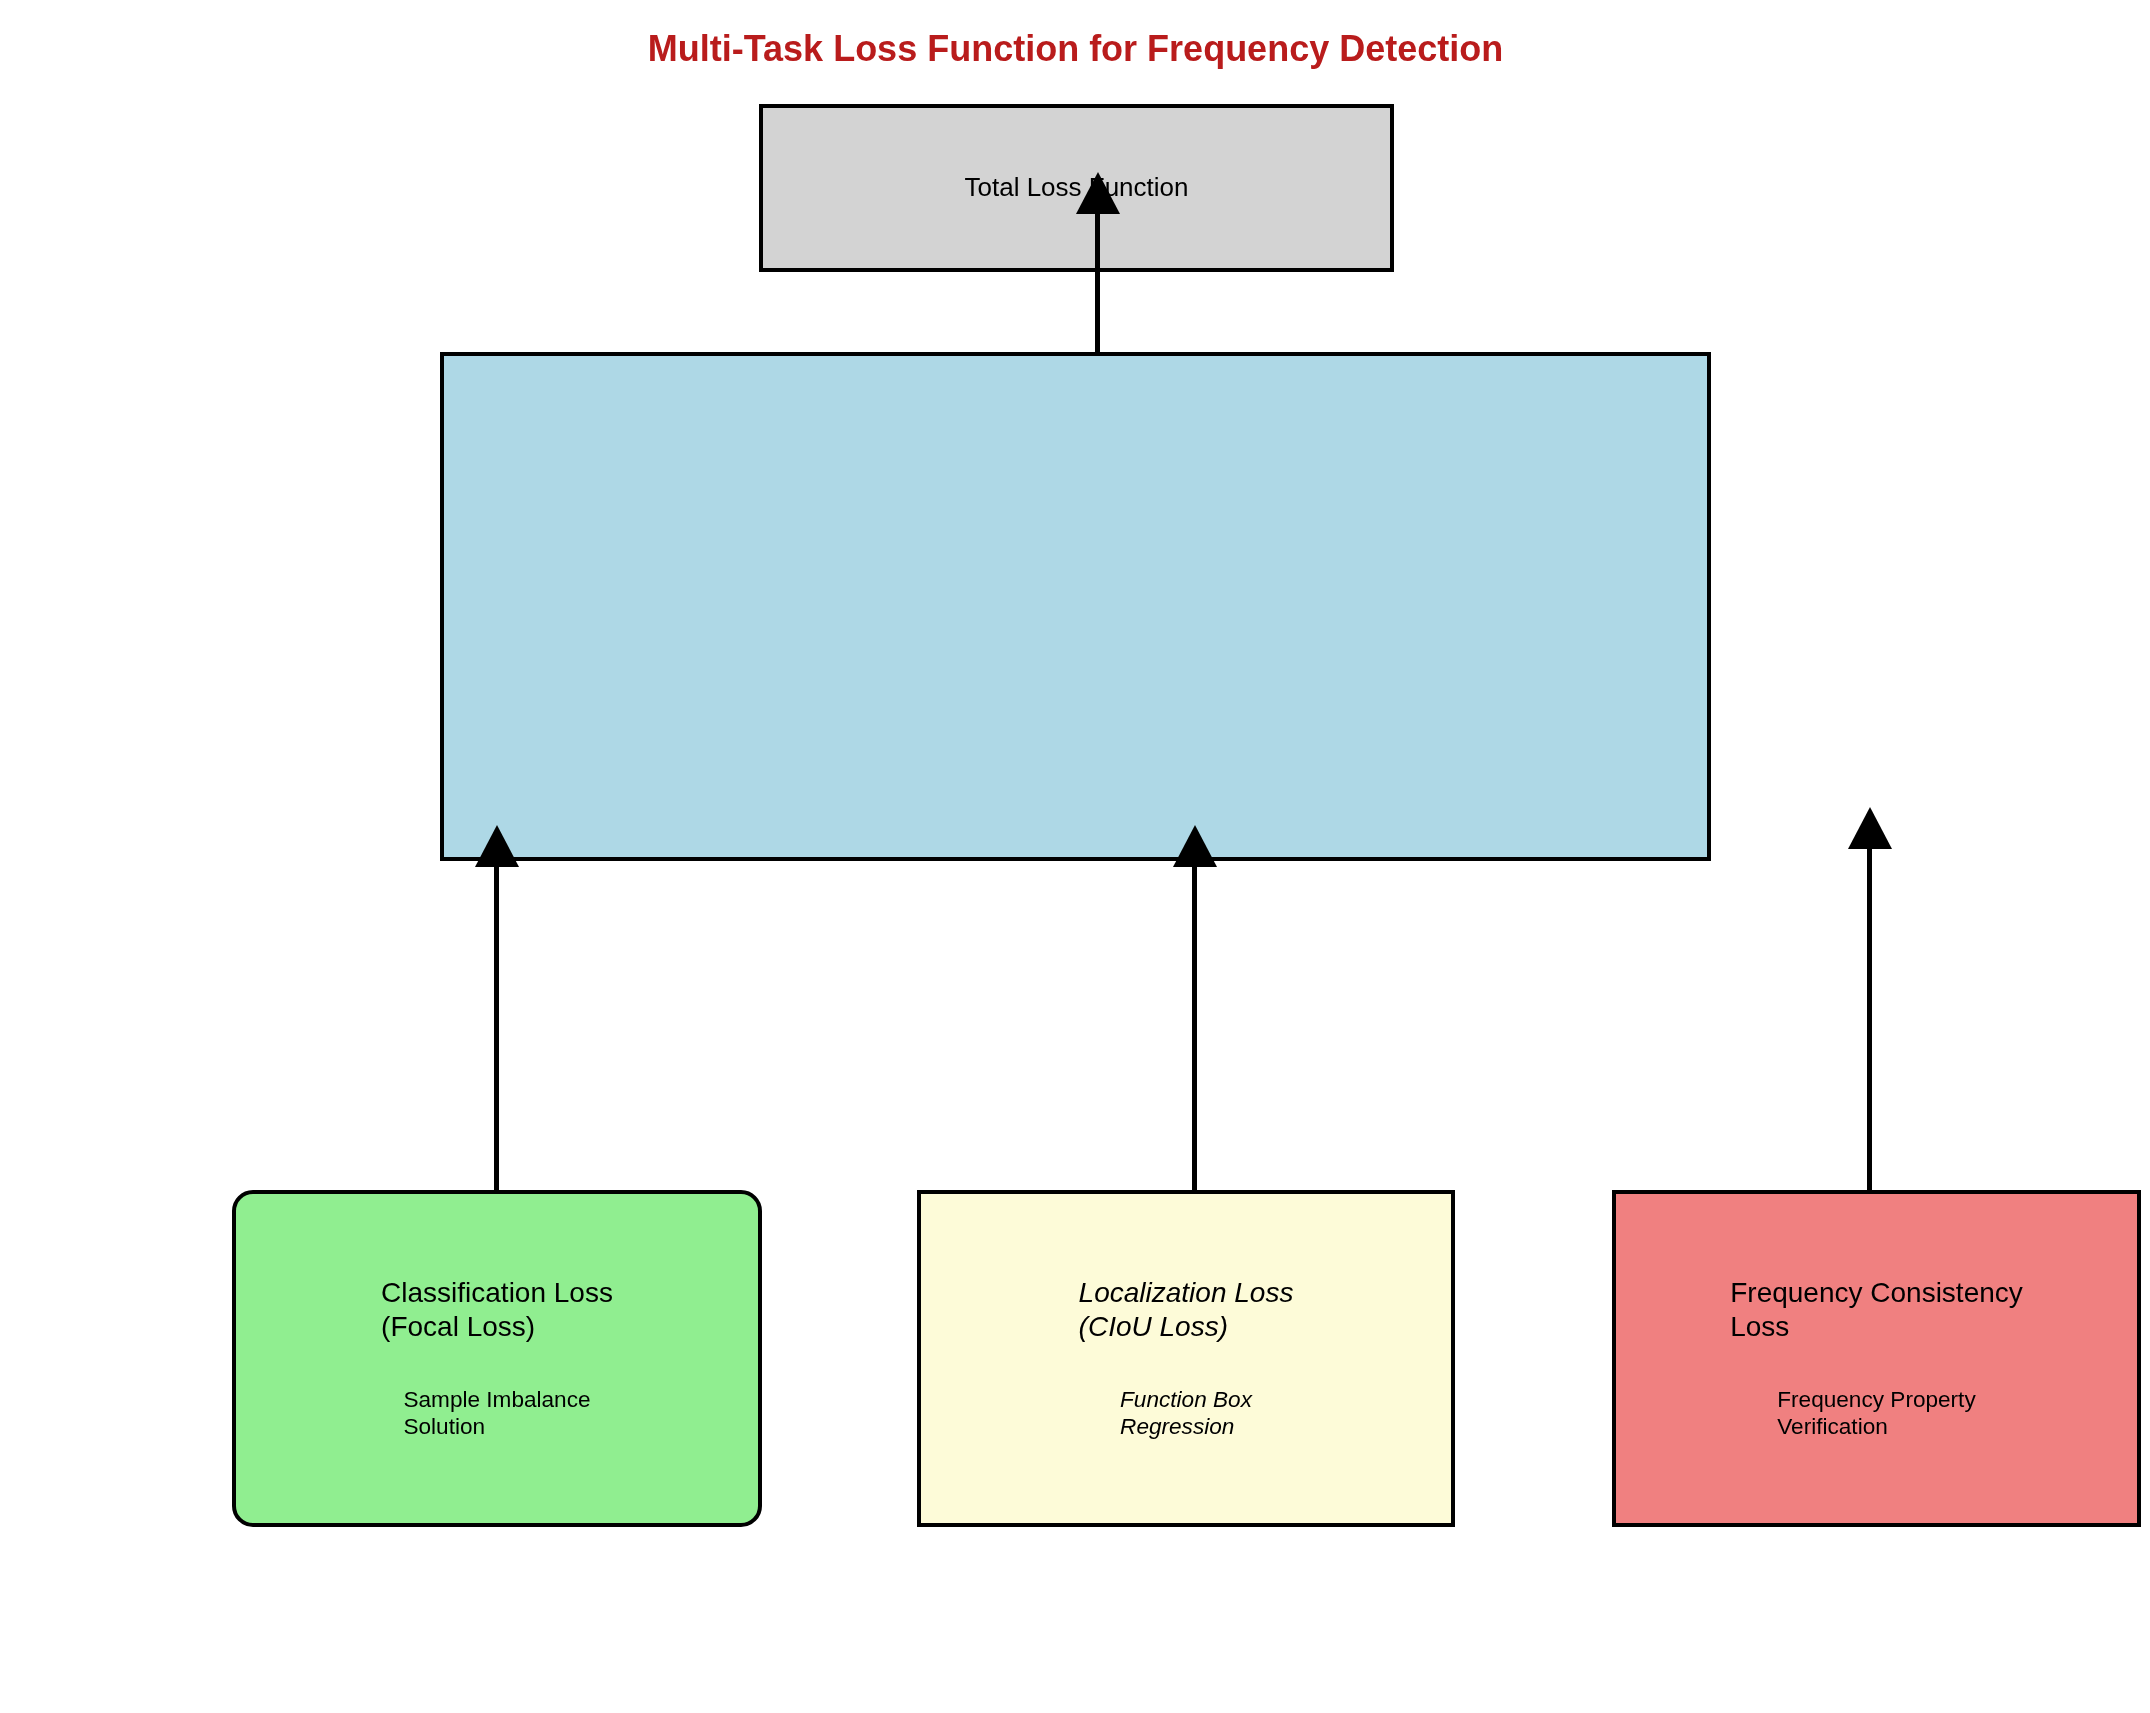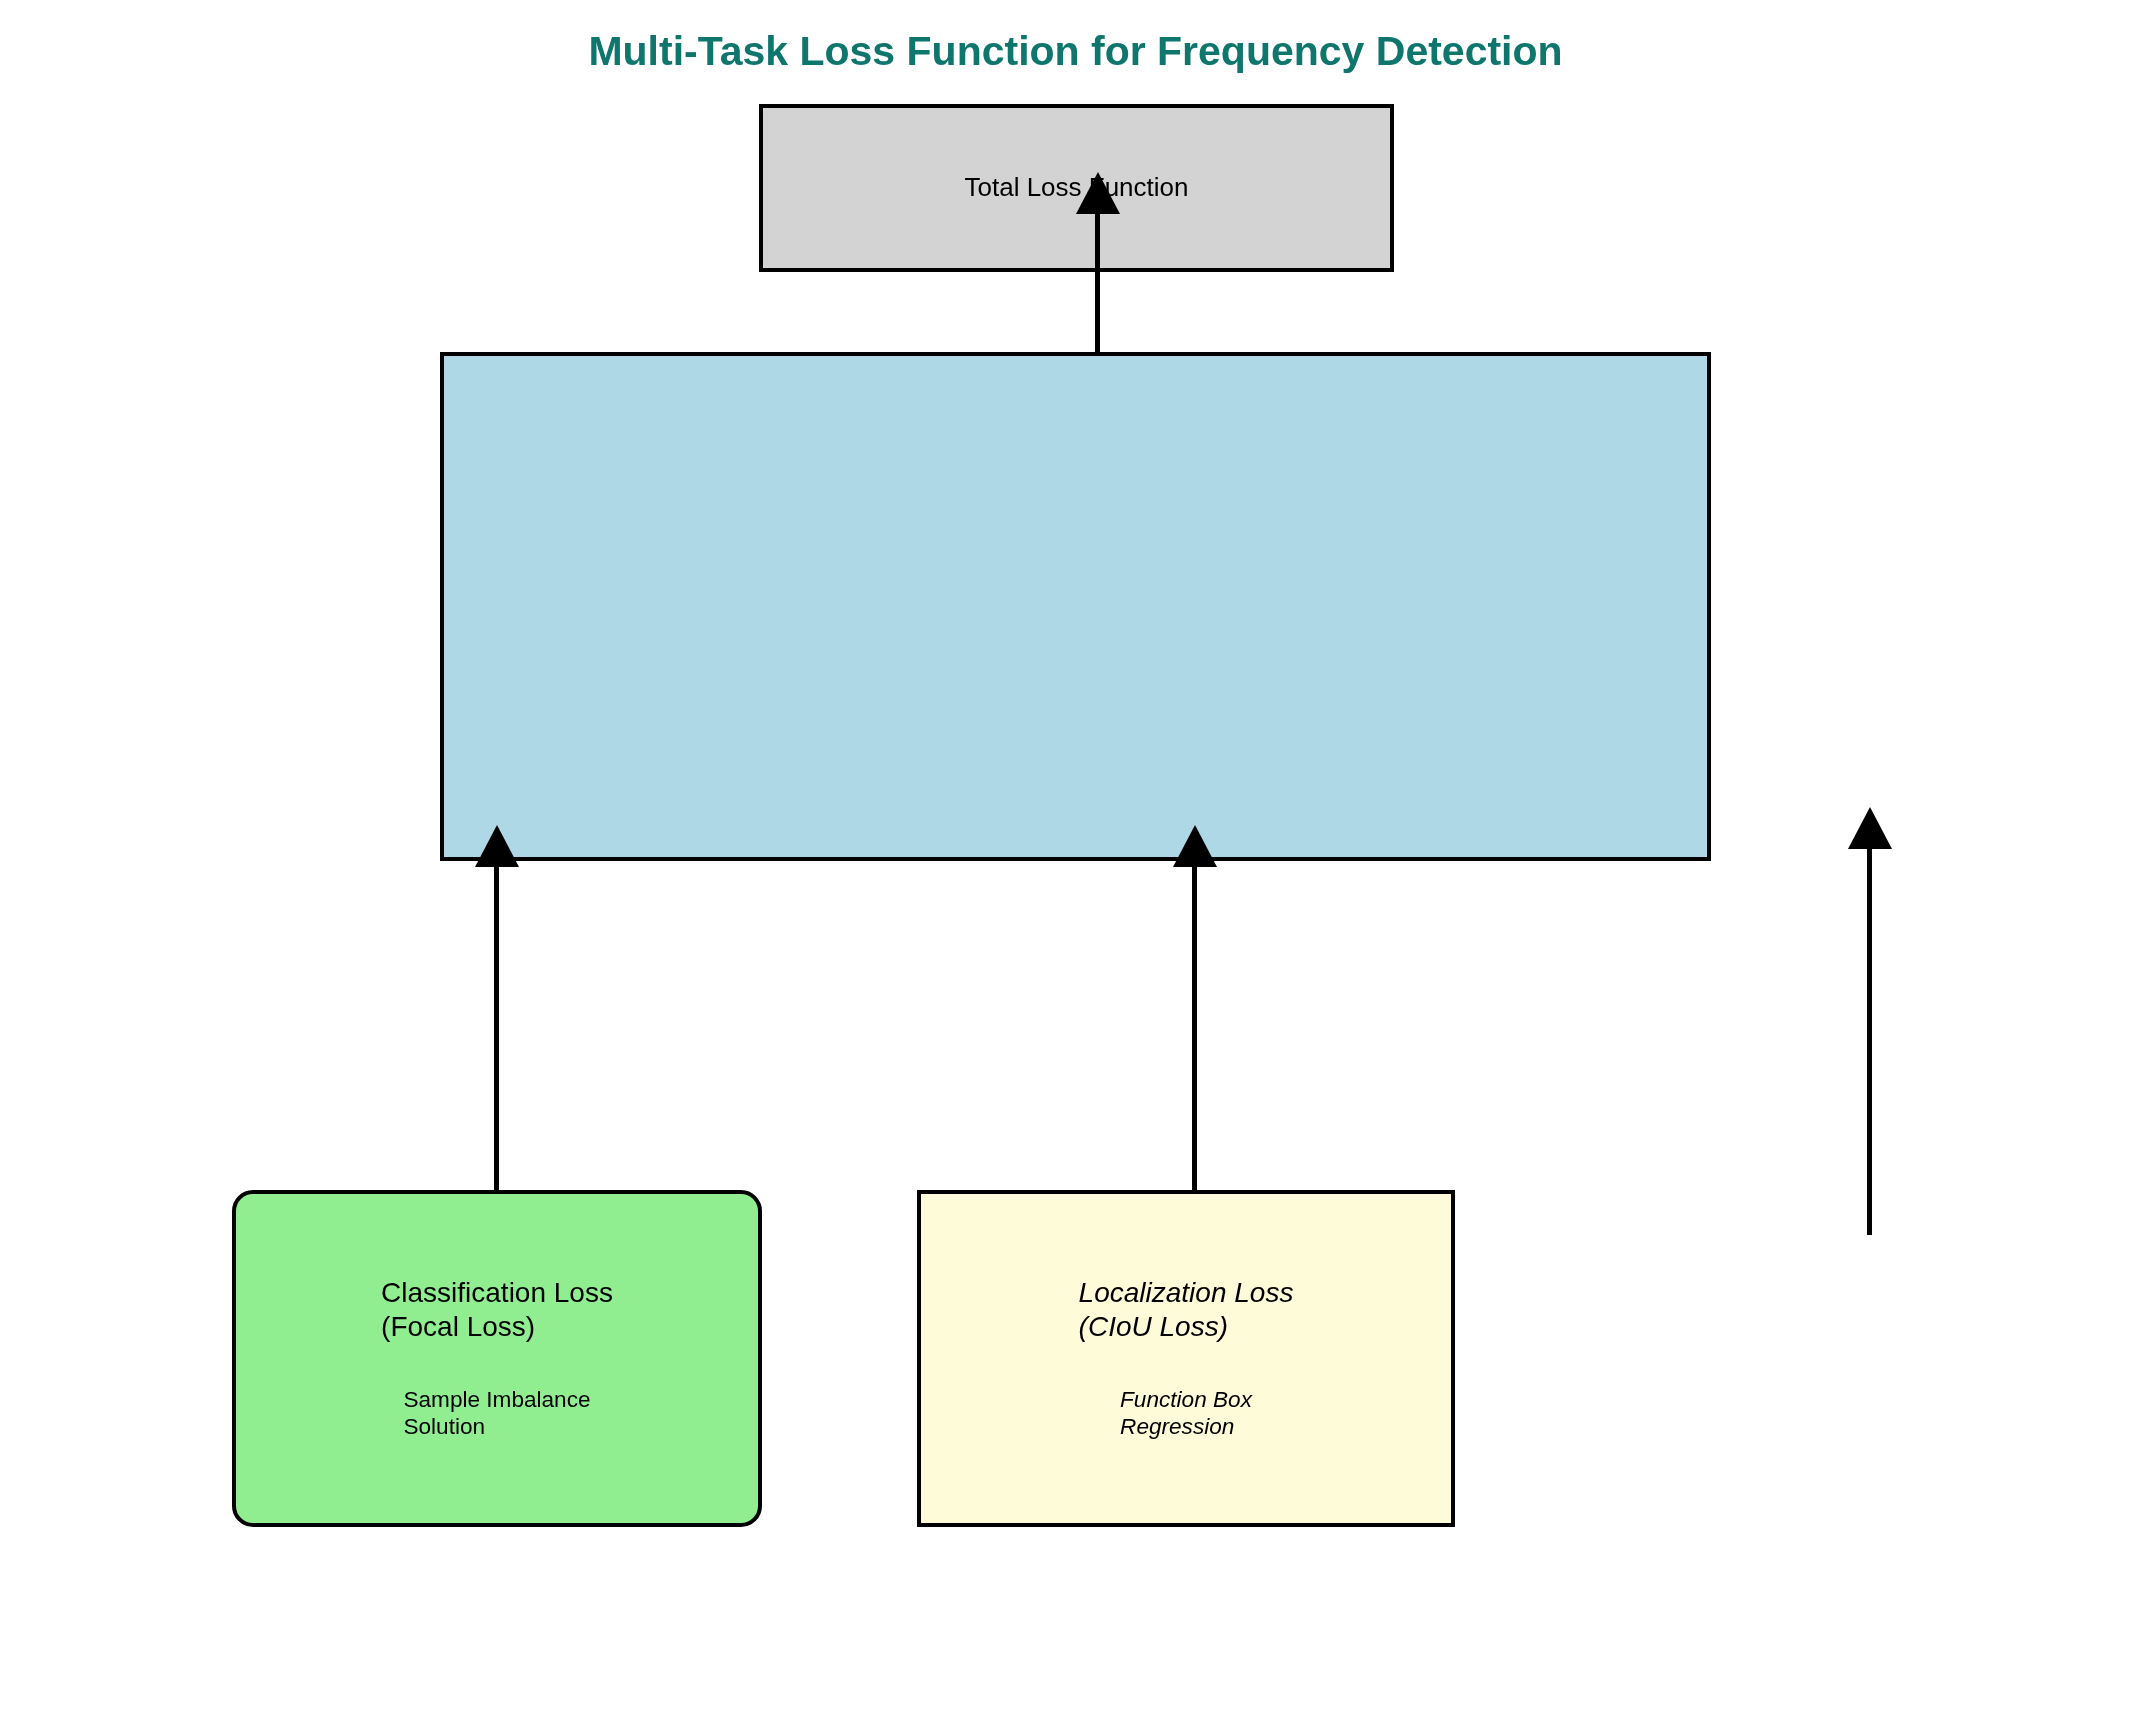--- a/index.html
+++ b/index.html
@@ -14,23 +14,23 @@
     background: #ffffff;
     font-family: "Liberation Sans", sans-serif;
     overflow: hidden;
   }
   .title {
     position: absolute;
     left: 0;
     top: 28px;
     width: 2151px;
     text-align: center;
-    font-size: 41px;
+    font-size: 36px;
     font-weight: bold;
-    color: #0f766e;
+    color: #b91c1c;
     letter-spacing: 0px;
     font-family: "Liberation Sans", sans-serif;
   }
   .node {
     position: absolute;
     box-sizing: border-box;
     border: 4.4px solid #000000;
     display: flex;
     flex-direction: column;
     align-items: center;
@@ -169,15 +169,21 @@
 Solution</div>
   </div>
 
   <div class="node" id="localization-loss-node">
     <div class="node-title">Localization Loss
 (CIoU Loss)</div>
     <div class="node-sub">Function Box
 Regression</div>
   </div>
 
+  <div class="node" id="frequency-consistency-node">
+    <div class="node-title">Frequency Consistency
+Loss</div>
+    <div class="node-sub">Frequency Property
+Verification</div>
+  </div>
 
 </div>
 
 
 </body></html>

